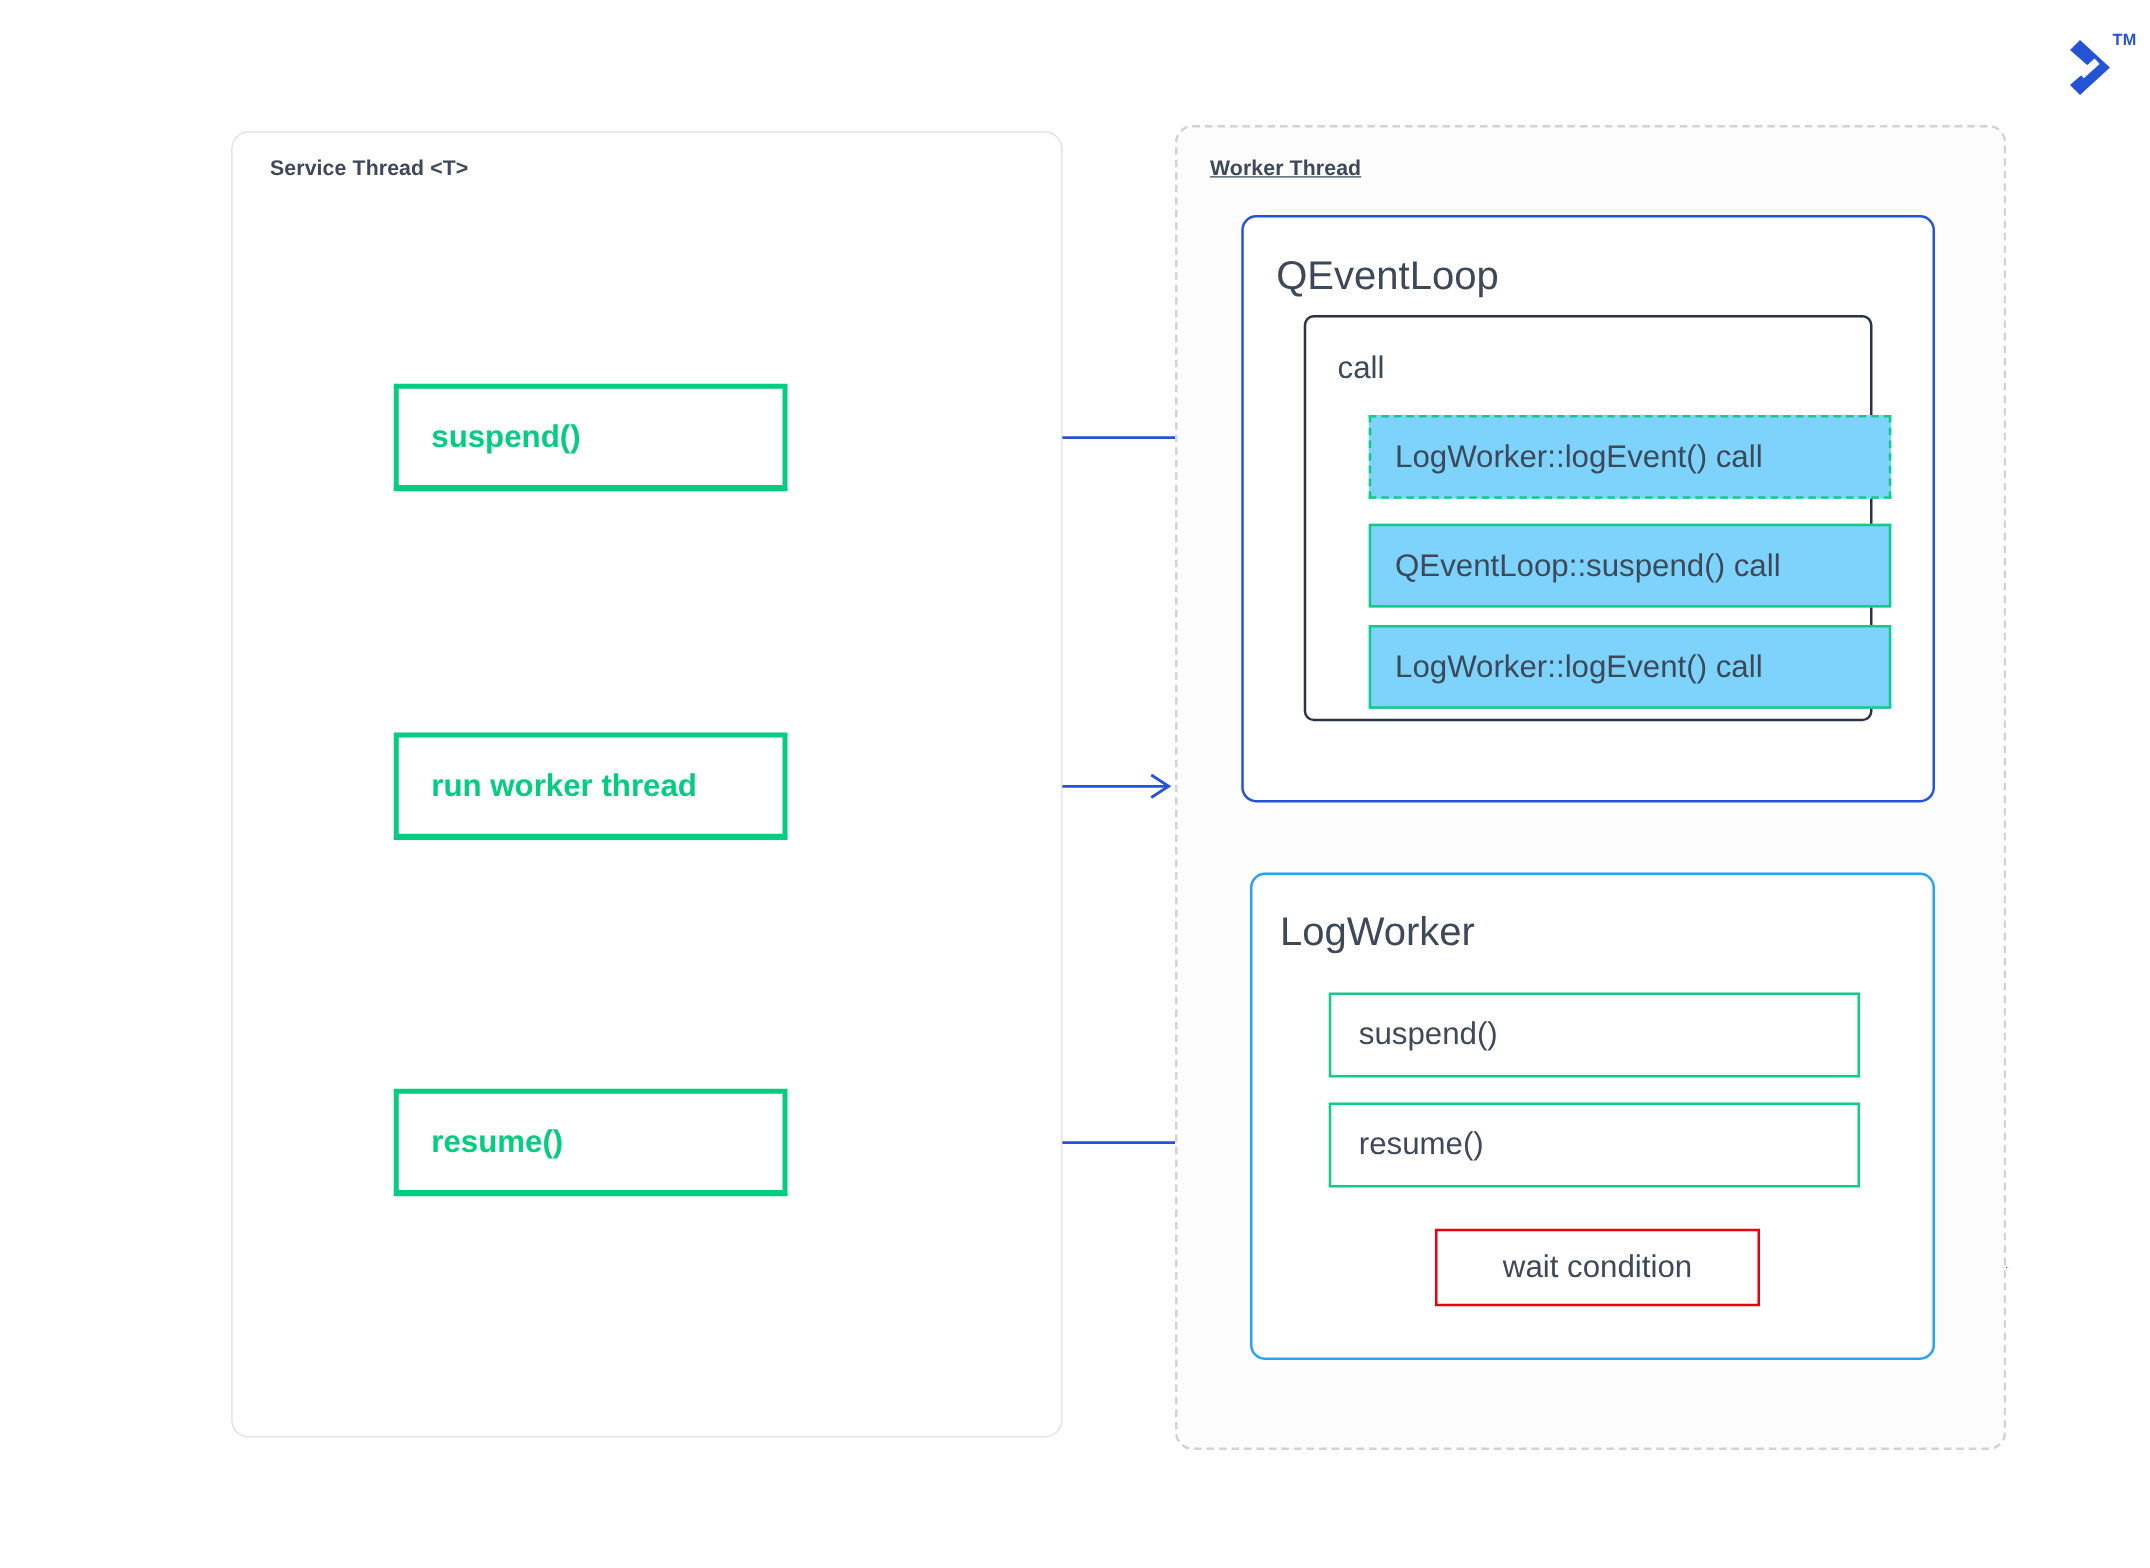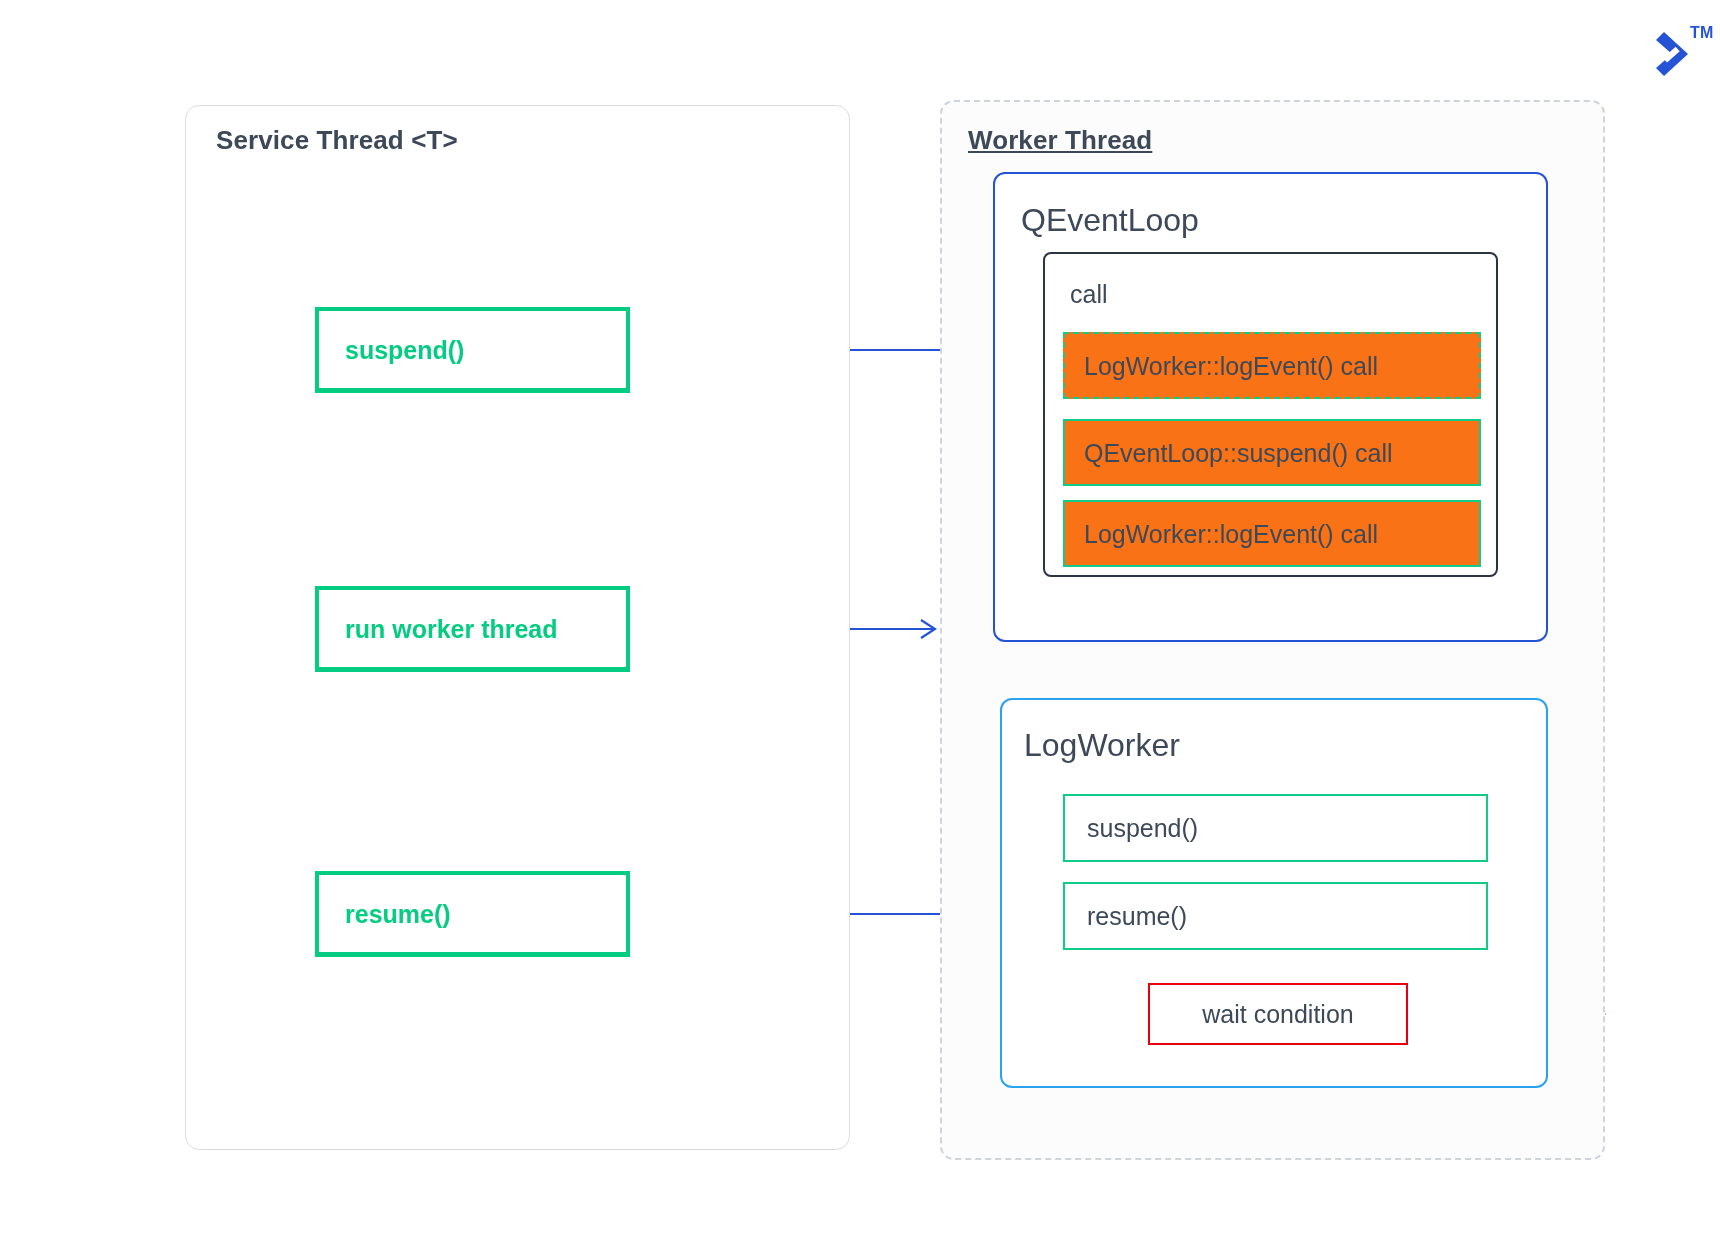--- a/index.html
+++ b/index.html
@@ -4,21 +4,21 @@
 <style>
   html,body{margin:0;padding:0;background:#ffffff;}
   body{
     width:1720px;height:1254px;position:relative;overflow:hidden;
     font-family:"Liberation Sans","DejaVu Sans",sans-serif;
     color:#3d4859;
   }
   #canvas{position:absolute;left:0;top:0;width:1720px;height:1254px;}
 
   .panel-title{
-    position:absolute;font-size:26px;font-weight:700;color:#3d4859;
+    position:absolute;font-size:17px;font-weight:700;color:#3d4859;
     letter-spacing:.1px;white-space:nowrap;
   }
   .group-title{
     position:absolute;font-size:32px;font-weight:400;color:#3d4859;
     white-space:nowrap;
   }
 
   
   .service-panel{
     position:absolute;left:185px;top:105px;width:665px;height:1045px;
@@ -57,22 +57,22 @@
     content:"";position:absolute;left:-4px;right:-4px;top:100%;
     margin-top:3px;height:2px;background:#04cc80;
   }
   .svc-label{
     position:absolute;left:26px;top:50%;transform:translateY(-50%);
     font-size:25px;font-weight:700;color:#04cc80;white-space:nowrap;
   }
 
   
   .q-row{
-    position:absolute;left:1063px;width:418px;height:67px;
-    background:#f97316;box-sizing:border-box;
+    position:absolute;left:1095px;width:418px;height:67px;
+    background:#7dd3fc;box-sizing:border-box;
   }
   .q-row.solid{border:2.5px solid #11cc86;}
   .q-row.dashed{border:2.5px dashed #11cc86;}
   .q-label{
     position:absolute;left:19px;top:50%;transform:translateY(-50%);
     font-size:25px;color:#3d4859;white-space:nowrap;
   }
 
   
   .lw-box{
@@ -90,21 +90,21 @@
     border:2.5px solid #e8000d;background:#fff;box-sizing:border-box;text-decoration:underline;
   }
   .wait-label{
     position:absolute;left:0;right:0;top:50%;transform:translateY(-50%);
     text-align:center;font-size:25px;color:#3d4859;white-space:nowrap;
   }
 
   
   .logo{position:absolute;left:1650px;top:28px;width:48px;height:52px;}
   .logo .tm{
-    position:absolute;left:40px;top:-4px;font-size:16px;font-weight:700;
+    position:absolute;left:40px;top:-4px;font-size:13px;font-weight:700;
     color:#2553d6;letter-spacing:.3px;
   }
 </style>
 </head>
 <body>
 
 <svg id="canvas" viewBox="0 0 1720 1254" xmlns="http://www.w3.org/2000/svg">
   <defs>
     <marker id="openArrowBlue" markerWidth="22" markerHeight="22" refX="19" refY="11" orient="auto" markerUnits="userSpaceOnUse">
       <path d="M5,2 L19,11 L5,20" fill="none" stroke="#2553d6" stroke-width="2.2"></path>

